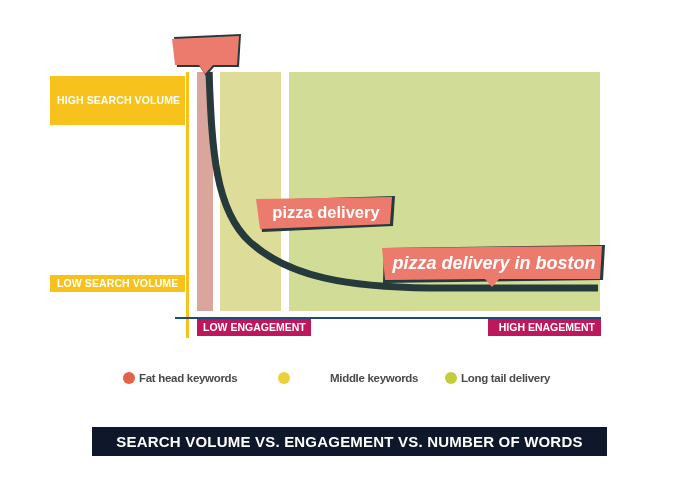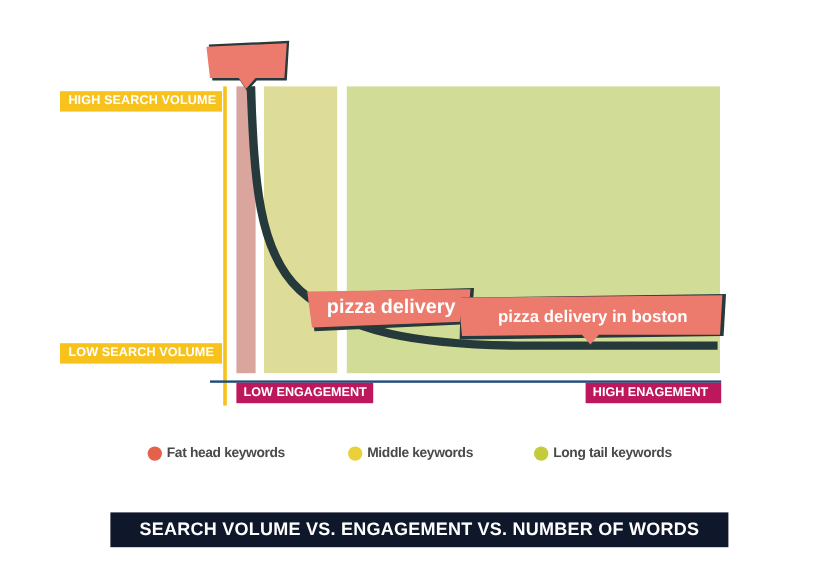--- a/index.html
+++ b/index.html
@@ -30,57 +30,57 @@
 <div class="band" style="left:220px; top:72px; width:61px; height:239px; background:#dedc99;"></div>
 <div class="band" style="left:289px; top:72px; width:311px; height:239px; background:#d1dd97;"></div>
 
 <div class="abs" style="left:186px; top:72px; width:3px; height:266px; background:#f7c21b;"></div>
 <div class="abs" style="left:175px; top:317px; width:426px; height:2px; background:#1e4c7a;"></div>
 
 <svg class="abs" style="left:0; top:0;" width="700" height="483">
   <path d="M 209 72 C 212 150, 215 210, 250 242 C 290 278, 350 287, 430 288 L 598 288" fill="none" stroke="#26393b" stroke-width="7" stroke-linecap="butt"></path>
 </svg>
 
-<div class="ylabel" style="left:50px; top:76px; width:121px; text-align:center; padding:0 7px;">HIGH SEARCH VOLUME</div>
-<div class="ylabel" style="left:50px; top:286px; width:121px; text-align:center; padding:0 7px;">LOW SEARCH VOLUME</div>
+<div class="ylabel" style="left:50px; top:76px; width:121px; text-align:center; padding:16px 7px;">HIGH SEARCH VOLUME</div>
+<div class="ylabel" style="left:50px; top:275px; width:121px; text-align:center; padding:0 7px;">LOW SEARCH VOLUME</div>
 
 <div class="xlabel" style="left:197px; top:319px; width:102px; text-align:center;">LOW ENGAGEMENT</div>
-<div class="xlabel" style="left:488px; top:319px; width:101px; text-align:left;">HIGH ENAGEMENT</div>
+<div class="xlabel" style="left:488px; top:319px; width:101px; text-align:right;">HIGH ENAGEMENT</div>
 
 <div class="tag" style="left:172px; top:34px; width:70px; height:44px;">
   <svg width="70" height="44">
     <polygon points="2,3 69,0 67,33 42,33 34,42 28,33 5,33" fill="#26393b"></polygon>
     <polygon points="0,5 67,2 65,31 41,31 33,40 27,31 3,31" fill="#ec7b6e"></polygon>
   </svg>
 </div>
 
-<div class="tag" style="left:256px; top:196px; width:140px; height:38px;margin-top:44px;">
+<div class="tag" style="left:256px; top:196px; width:140px; height:38px;">
   <svg width="140" height="38">
     <polygon points="2,4 139,0 137,30 6,36" fill="#26393b"></polygon>
     <polygon points="0,3 136,1 134,28 4,33" fill="#ec7b6e"></polygon>
   </svg>
   <span style="top:5px; font-size:16.5px; line-height:22px;">pizza delivery</span>
 </div>
 
 <div class="tag" style="left:382px; top:245px; width:224px; height:46px;">
   <svg width="224" height="46">
     <polygon points="2,3 223,0 221,35 1,38" fill="#26393b"></polygon>
     <polygon points="0,3 220,1 218,34 117,34 110,42 103,34 3,35" fill="#ec7b6e"></polygon>
   </svg>
-  <span style="top:7px; font-size:14px; line-height:22px;">pizza delivery in boston</span>
+  <span style="top:7px; font-size:18px; line-height:22px;font-style:italic;">pizza delivery in boston</span>
 </div>
 
 <div class="legend">
   <div class="legend-item" style="left:123px;">
     <div class="legend-dot" style="background:#e4624a;"></div>
     <span class="legend-label">Fat head keywords</span>
   </div>
-  <div class="legend-item" style="left:290px;">
+  <div class="legend-item" style="left:278px;gap:36px;">
     <div class="legend-dot" style="background:#ecd03b;"></div>
     <span class="legend-label">Middle keywords</span>
   </div>
   <div class="legend-item" style="left:445px;">
     <div class="legend-dot" style="background:#c5cc3c;"></div>
-    <span class="legend-label">Long tail keywords</span>
+    <span class="legend-label">Long tail delivery</span>
   </div>
 </div>
 
 <div class="title-bar">SEARCH VOLUME VS. ENGAGEMENT VS. NUMBER OF WORDS</div>
 
 </body></html>

